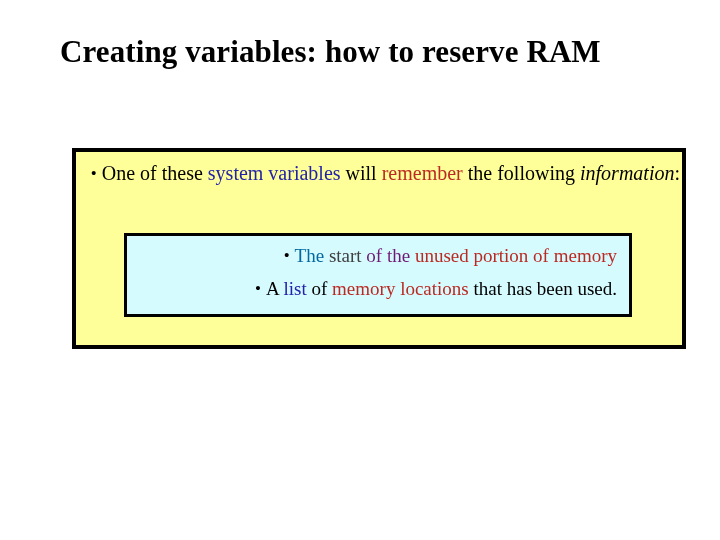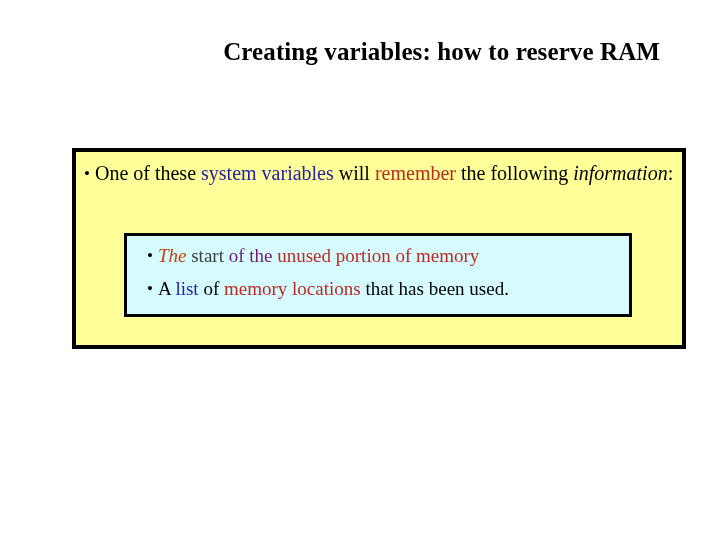--- a/index.html
+++ b/index.html
@@ -14,23 +14,23 @@
     overflow: hidden;
     position: relative;
   }
 
   
   #slide-title {
     position: absolute;
     left: 60px;
     top: 36px;
     width: 600px;
-    text-align: right;
+    text-align: left;
     font-weight: bold;
-    font-size: 25px;
+    font-size: 31px;
     line-height: 32px;
     color: #000000;
     letter-spacing: 0.1px;
   }
   #slide-title .title-line {
     display: block;
     white-space: nowrap;
   }
 
   
@@ -91,30 +91,30 @@
     padding-right: 5px;
   }
 </style>
 </head>
 <body style="background: rgb(255, 255, 255);">
 
 <div id="slide-title">
   <span class="title-line">Creating variables: how to reserve RAM</span>
 </div>
 
-<div id="outer-box" style="background: rgb(255, 255, 153); border-color: rgb(0, 0, 0);">
+<div id="outer-box" style="background: rgb(255, 255, 153); border-color: rgb(0, 0, 0); text-align: right;">
 
   <div id="outer-bullet">
     <span class="bullet-glyph">•</span><span id="outer-bullet-runs"><span class="t-black" style="color: rgb(0, 0, 0);">One of these </span><span class="t-blue" style="color: rgb(34, 34, 170);">system variables</span><span class="t-black" style="color: rgb(0, 0, 0);"> will </span><span class="t-red" style="color: rgb(187, 42, 34);">remember</span><span class="t-black" style="color: rgb(0, 0, 0);"> the following </span><span class="t-black t-italic" style="color: rgb(0, 0, 0);">information</span><span class="t-black" style="color: rgb(0, 0, 0);">:</span></span>
   </div>
 
   <div id="inner-box" style="background: rgb(214, 251, 255); border-color: rgb(0, 0, 0);">
 
     <div class="inner-line" id="inner-line-1">
-      <span class="bullet-glyph">•</span><span id="inner-runs-1"><span class="t-black" style="color: #c2410c; font-style: italic;">The </span><span class="t-blue" style="color: #404040;">start</span><span class="t-black" style="color: #701a75;"> of the </span><span class="t-red" style="color: rgb(187, 42, 34); margin-top: 8px;">unused portion of memory</span></span>
+      <span class="bullet-glyph">•</span><span id="inner-runs-1"><span class="t-black" style="color: #0369a1;">The </span><span class="t-blue" style="color: #404040;">start</span><span class="t-black" style="color: #701a75;"> of the </span><span class="t-red" style="color: rgb(187, 42, 34); margin-top: 8px;">unused portion of memory</span></span>
     </div>
 
     <div class="inner-line" id="inner-line-2">
       <span class="bullet-glyph">•</span><span id="inner-runs-2"><span class="t-black" style="color: rgb(0, 0, 0);">A </span><span class="t-blue" style="color: rgb(34, 34, 170);">list</span><span class="t-black" style="color: rgb(0, 0, 0);"> of </span><span class="t-red" style="color: rgb(187, 42, 34);">memory locations</span><span class="t-black" style="color: rgb(0, 0, 0);"> that has been used.</span></span>
     </div>
 
   </div>
 </div>
 
 </body></html>

